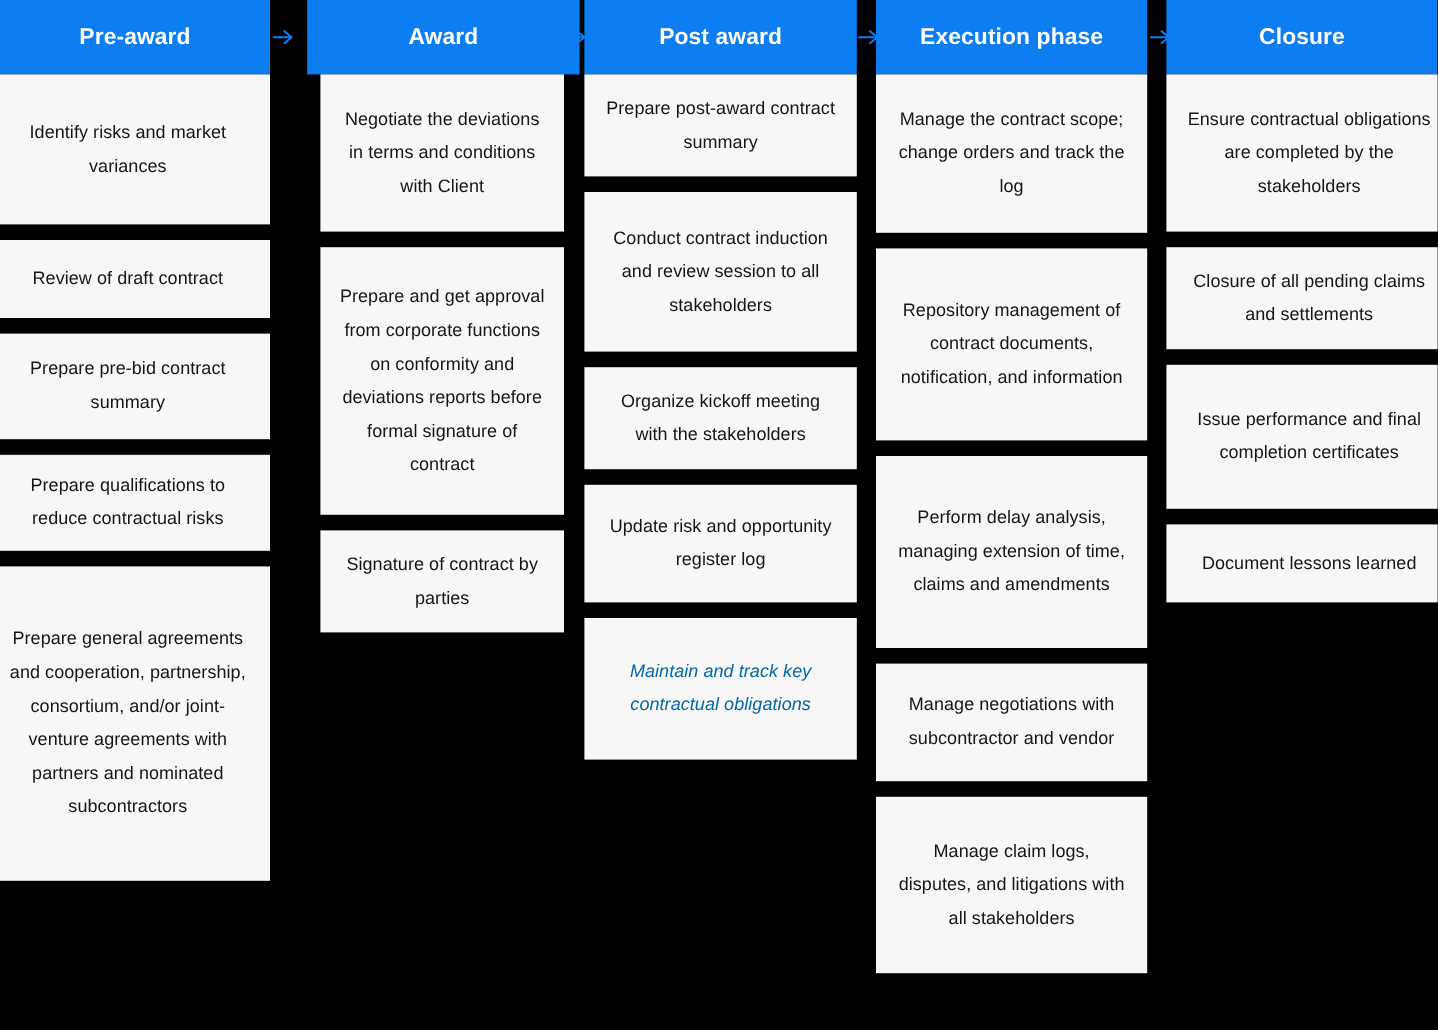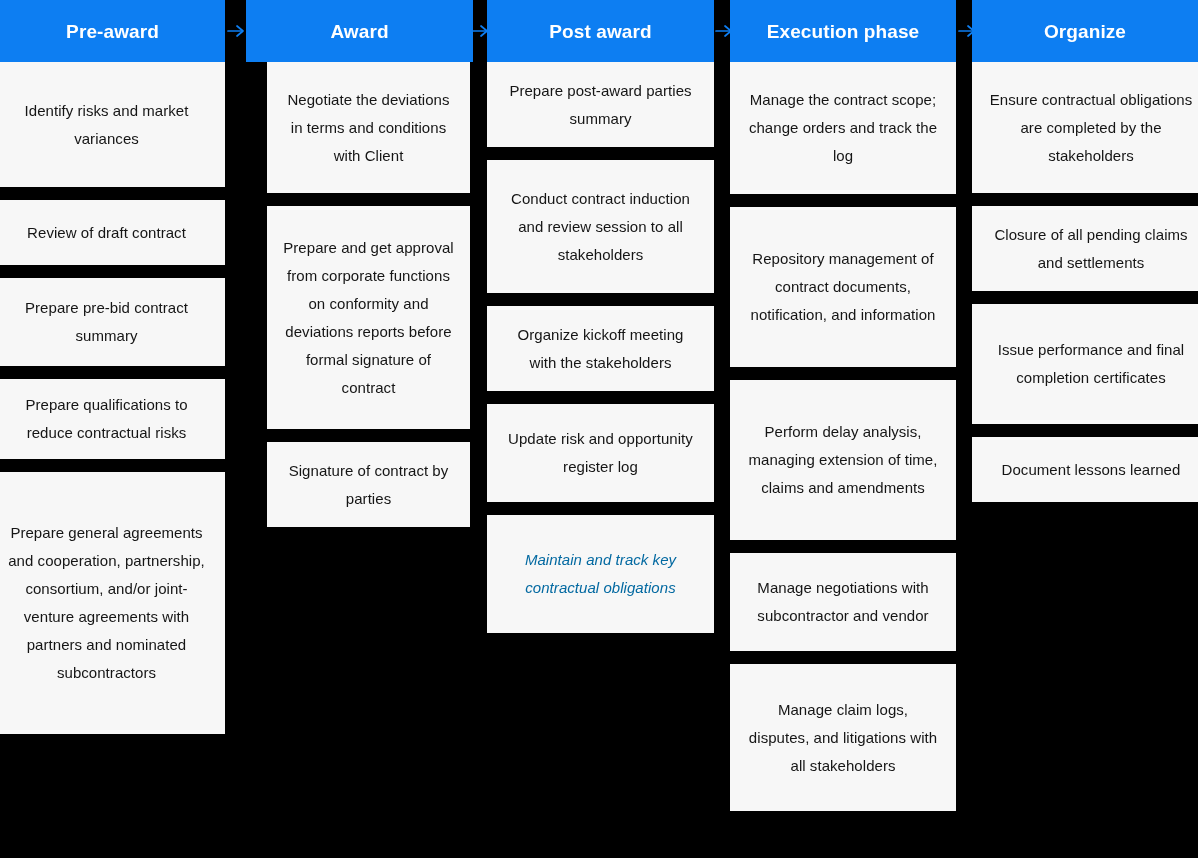--- a/index.html
+++ b/index.html
@@ -87,31 +87,31 @@
 </style>
 </head>
 <body style="background: rgb(0, 0, 0);">
 
 <div id="board" style="background: rgb(0, 0, 0);">
 
   <div class="header-row">
       <div class="phase-header" style="left: 0px; width: 225px; background: rgb(13, 126, 242);">
         <span class="label" style="color: rgb(255, 255, 255);">Pre-award</span>
       </div>
-      <div class="phase-header" style="left: 246px; width: 227px; background: rgb(13, 126, 242);">
+      <div class="phase-header" style="left: 256px; width: 227px; background: rgb(13, 126, 242);">
         <span class="label" style="color: rgb(255, 255, 255);">Award</span>
       </div>
       <div class="phase-header" style="left: 487px; width: 227px; background: rgb(13, 126, 242);">
         <span class="label" style="color: rgb(255, 255, 255);">Post award</span>
       </div>
       <div class="phase-header" style="left: 730px; width: 226px; background: rgb(13, 126, 242);">
         <span class="label" style="color: rgb(255, 255, 255);">Execution phase</span>
       </div>
       <div class="phase-header" style="left: 972px; width: 226px; background: rgb(13, 126, 242);">
-        <span class="label" style="color: rgb(255, 255, 255);">Organize</span>
+        <span class="label" style="color: rgb(255, 255, 255);">Closure</span>
       </div>
       <div class="arrow-connector" style="left: 227px;">
         <svg width="18" height="16" viewBox="0 0 18 16" aria-hidden="true">
           <path d="M1 8 H15" stroke="#0d7ef2" stroke-width="1.7" fill="none" stroke-linecap="round"></path>
           <path d="M10 3 L16 8 L10 13" stroke="#0d7ef2" stroke-width="1.7" fill="none" stroke-linecap="round" stroke-linejoin="round"></path>
         </svg>
       </div>
       <div class="arrow-connector" style="left: 471px;">
         <svg width="18" height="16" viewBox="0 0 18 16" aria-hidden="true">
           <path d="M1 8 H15" stroke="#0d7ef2" stroke-width="1.7" fill="none" stroke-linecap="round"></path>
@@ -156,21 +156,21 @@
         </div>
         <div class="card" style="height: 223px; background: rgb(247, 247, 247); color: rgb(21, 21, 21);">
           <span class="card-text">Prepare and get approval from corporate functions on conformity and deviations reports before formal signature of contract</span>
         </div>
         <div class="card" style="height: 85px; background: rgb(247, 247, 247); color: rgb(21, 21, 21);">
           <span class="card-text">Signature of contract by parties</span>
         </div>
       </div>
       <div class="column" style="left: 487px; width: 227px;">
         <div class="card" style="height: 85px; background: rgb(247, 247, 247); color: rgb(21, 21, 21);">
-          <span class="card-text">Prepare post-award parties summary</span>
+          <span class="card-text">Prepare post-award contract summary</span>
         </div>
         <div class="card" style="height: 133px; background: rgb(247, 247, 247); color: rgb(21, 21, 21);">
           <span class="card-text">Conduct contract induction and review session to all stakeholders</span>
         </div>
         <div class="card" style="height: 85px; background: rgb(247, 247, 247); color: rgb(21, 21, 21);">
           <span class="card-text">Organize kickoff meeting with the stakeholders</span>
         </div>
         <div class="card" style="height: 98px; background: rgb(247, 247, 247); color: rgb(21, 21, 21);">
           <span class="card-text">Update risk and opportunity register log</span>
         </div>

